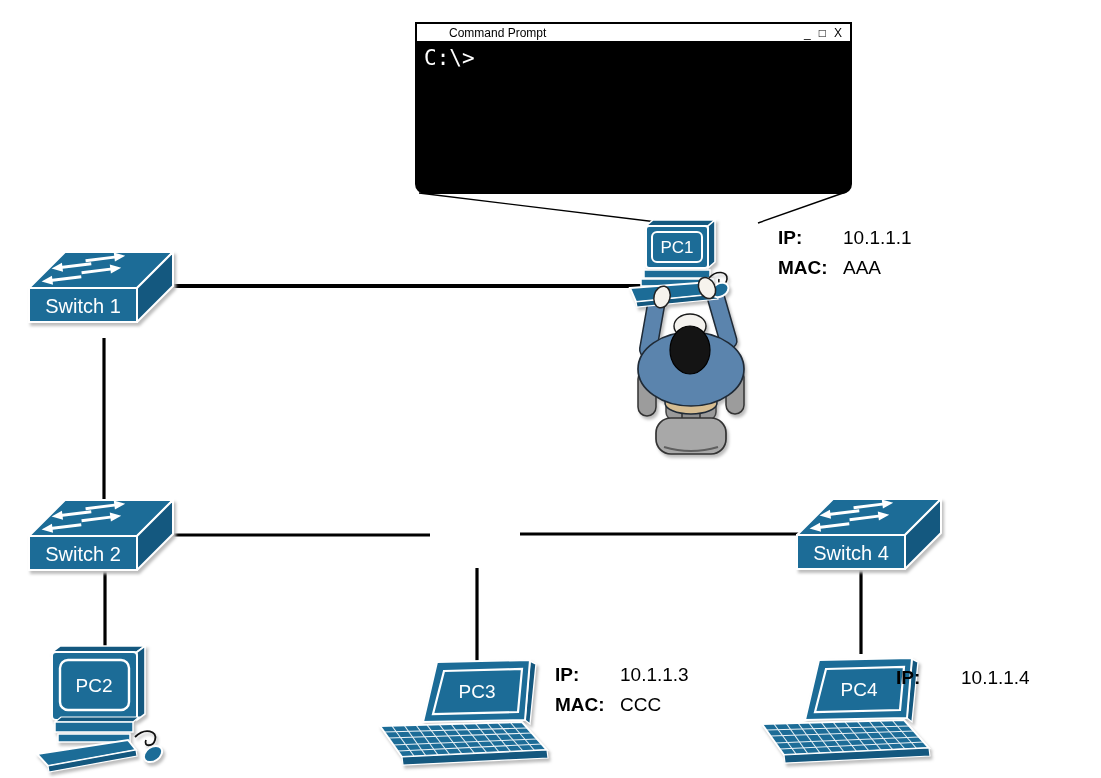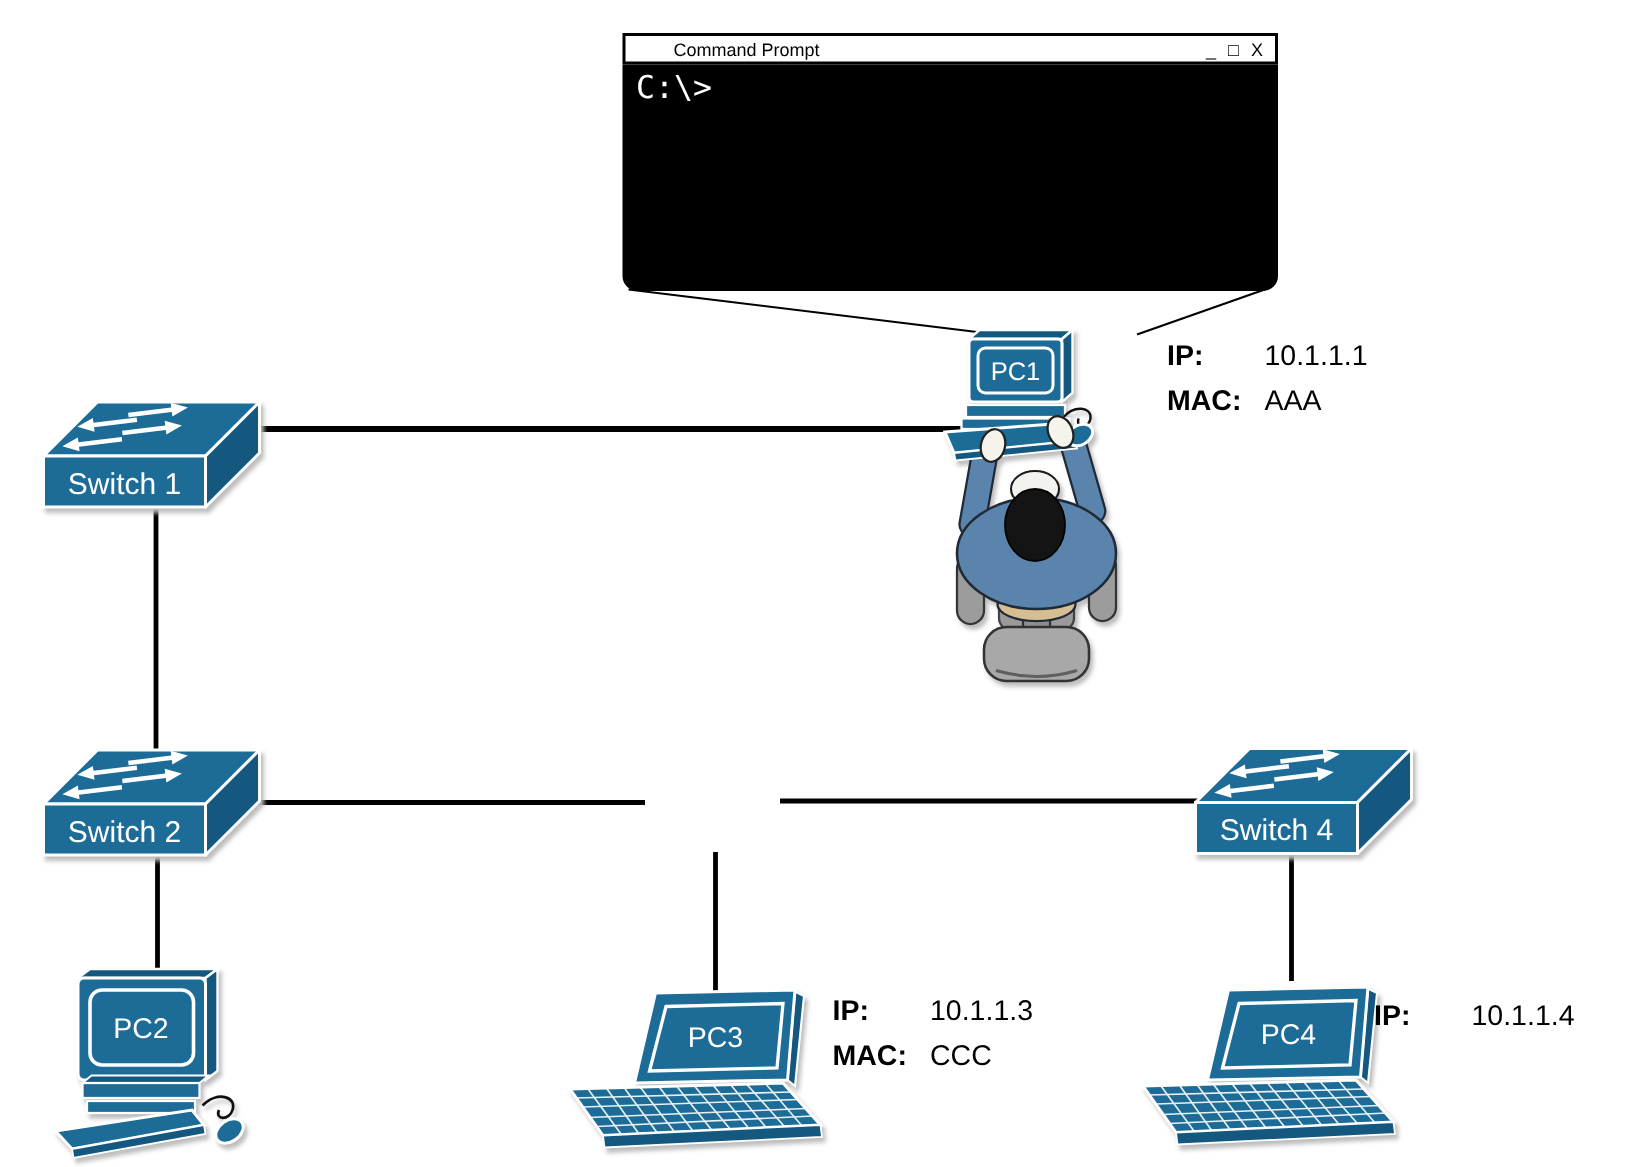--- a/index.html
+++ b/index.html
@@ -53,21 +53,21 @@
         <span>_</span>
         <span>□</span>
         <span>X</span>
       </span>
     </div>
     <div class="cmdbody">
       <div class="promptline">C:\&gt;</div>
     </div>
   </div>
 
-  <div class="dev" style="left:27px;top:264px">
+  <div class="dev" style="left:27px;top:248px">
     <svg width="150" height="78" viewBox="0 0 150 78">
       <polygon points="2,40 38,4 146,4 110,40" fill="#1C6C97" stroke="#fff" stroke-width="2" stroke-linejoin="round"></polygon>
       <polygon points="110,40 146,4 146,38 110,74" fill="#14587F" stroke="#fff" stroke-width="2" stroke-linejoin="round"></polygon>
       <rect x="2" y="40" width="108" height="34" fill="#1C6C97" stroke="#fff" stroke-width="2"></rect>
       <g fill="#fff">
         <path transform="translate(58,8) rotate(-7)" d="M0,3.2 L29,3.2 L29,0 L40,4.6 L29,9.2 L29,6.2 L0,6.2 Z"></path>
         <path transform="translate(24,16) rotate(-7)" d="M40,3.2 L11,3.2 L11,0 L0,4.6 L11,9.2 L11,6.2 L40,6.2 Z"></path>
         <path transform="translate(54,20) rotate(-7)" d="M0,3.2 L29,3.2 L29,0 L40,4.6 L29,9.2 L29,6.2 L0,6.2 Z"></path>
         <path transform="translate(14,29) rotate(-7)" d="M40,3.2 L11,3.2 L11,0 L0,4.6 L11,9.2 L11,6.2 L40,6.2 Z"></path>
       </g>
@@ -233,19 +233,19 @@
 
   <div class="ipmac" style="left:555px;top:664px">
     <div class="row">
       <span class="k">IP:</span><span class="v">10.1.1.3</span>
     </div>
     <div class="row">
       <span class="k">MAC:</span><span class="v">CCC</span>
     </div>
   </div>
 
-  <div class="ipmac" style="left:916px;top:667px">
+  <div class="ipmac" style="left:896px;top:667px">
     <div class="row">
       <span class="k">IP:</span><span class="v">10.1.1.4</span>
     </div>
   </div>
 
 </div>
 
 </body></html>

